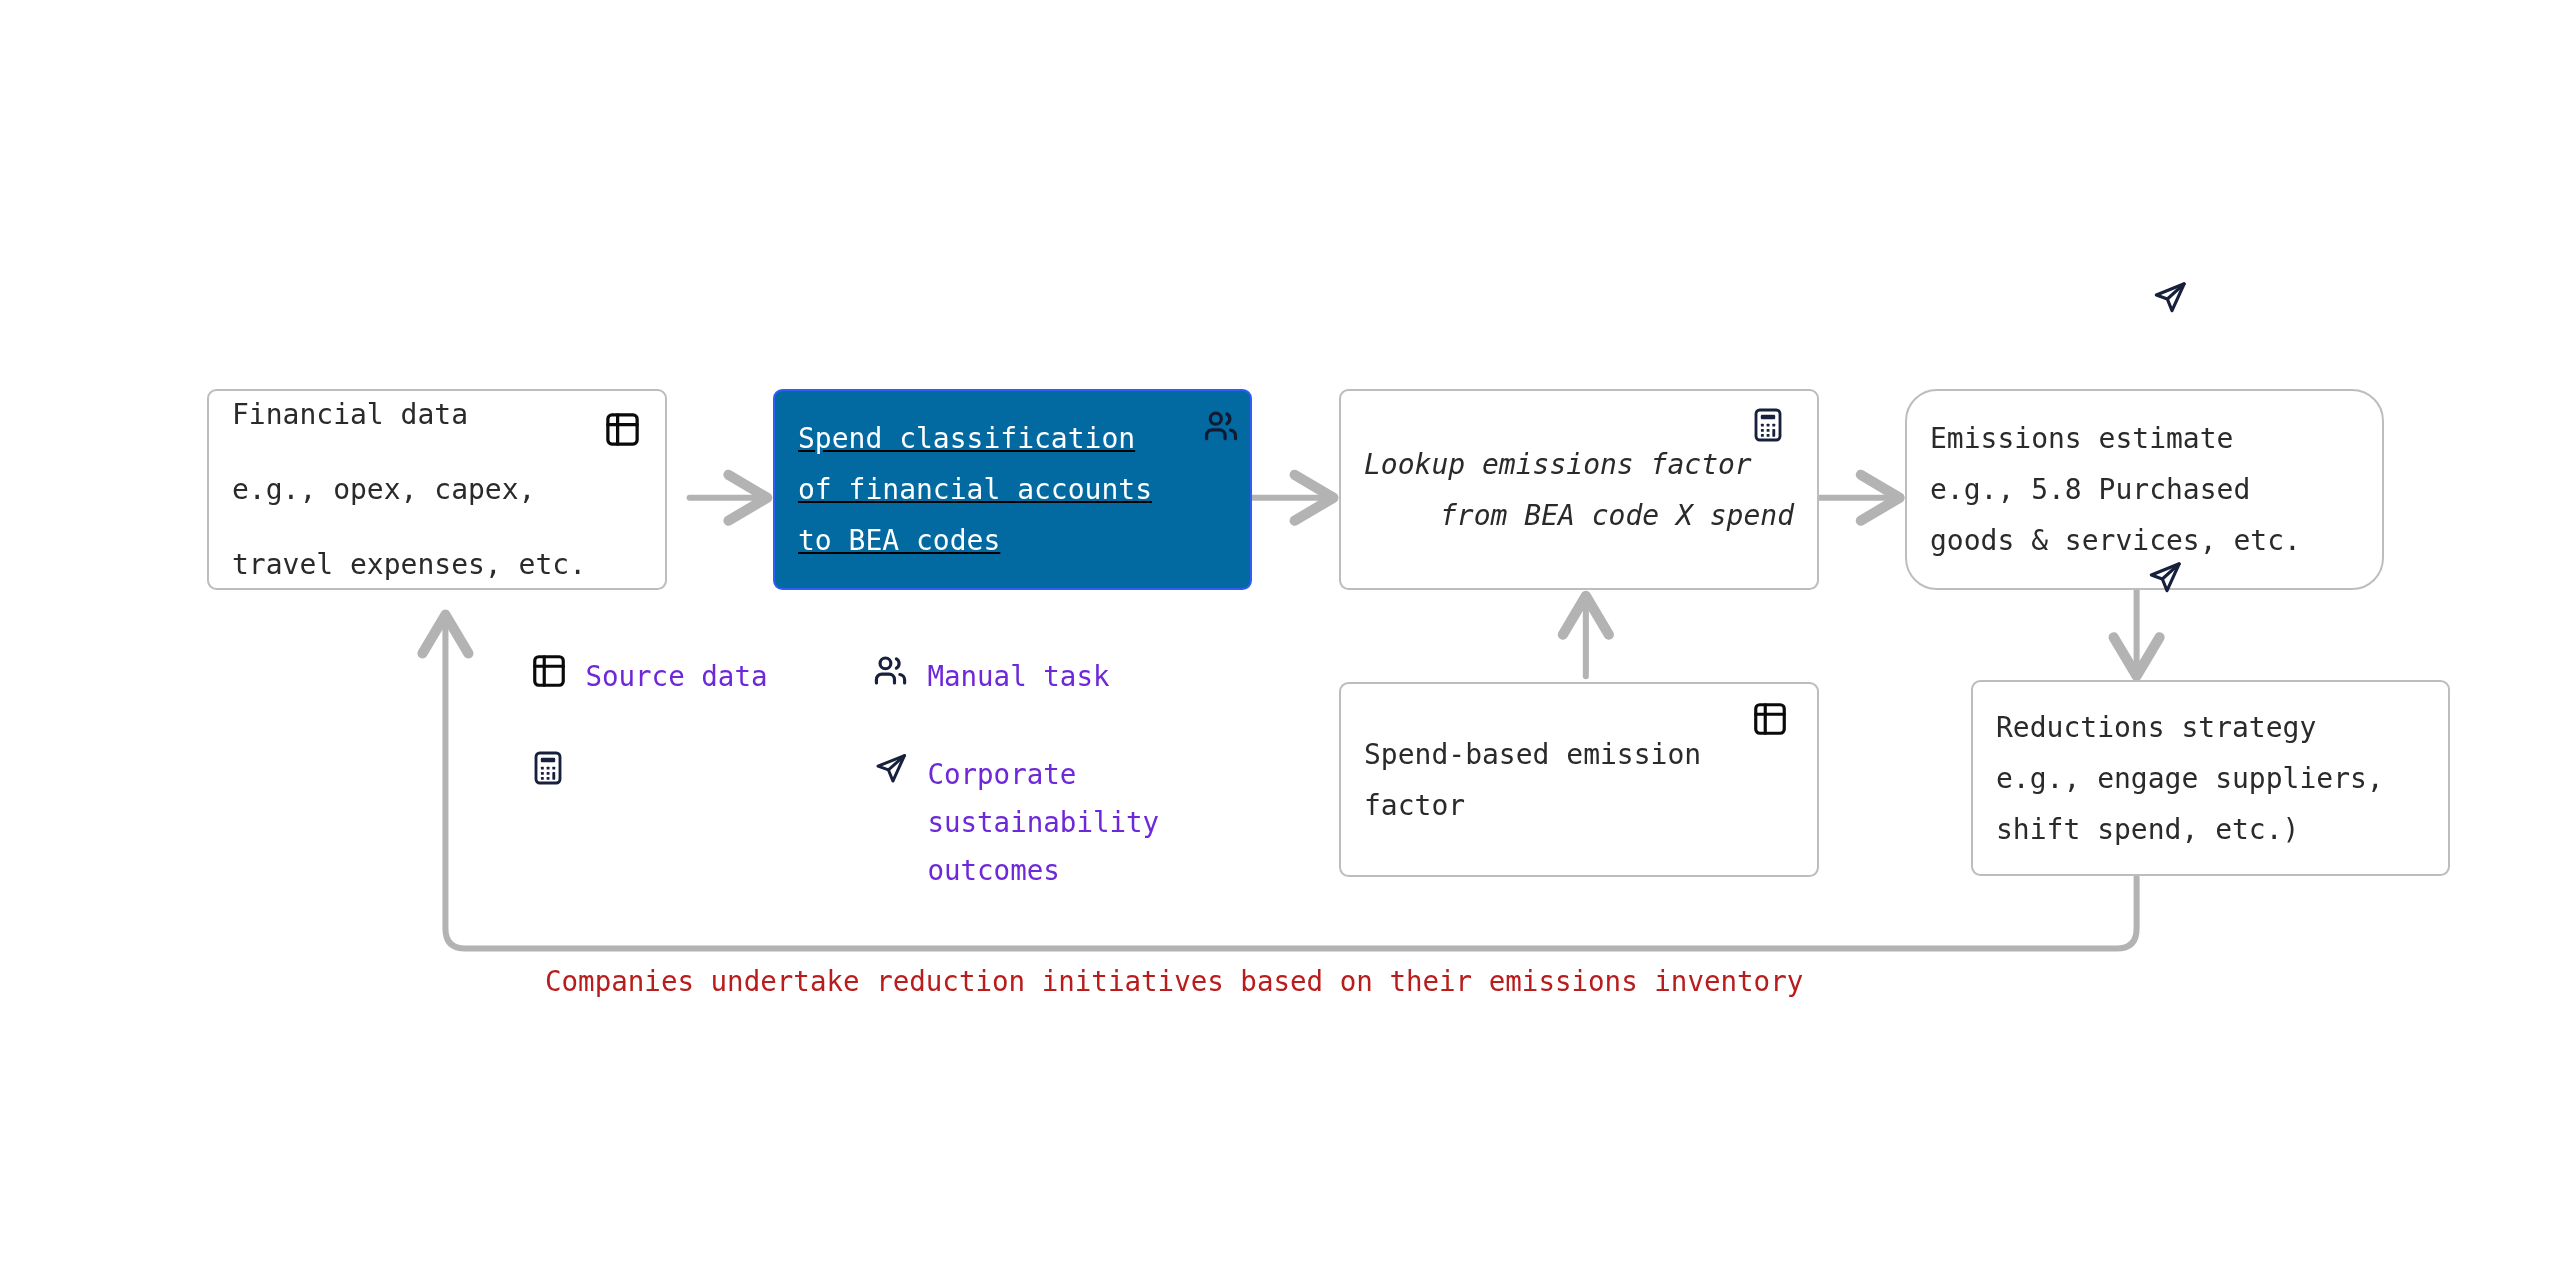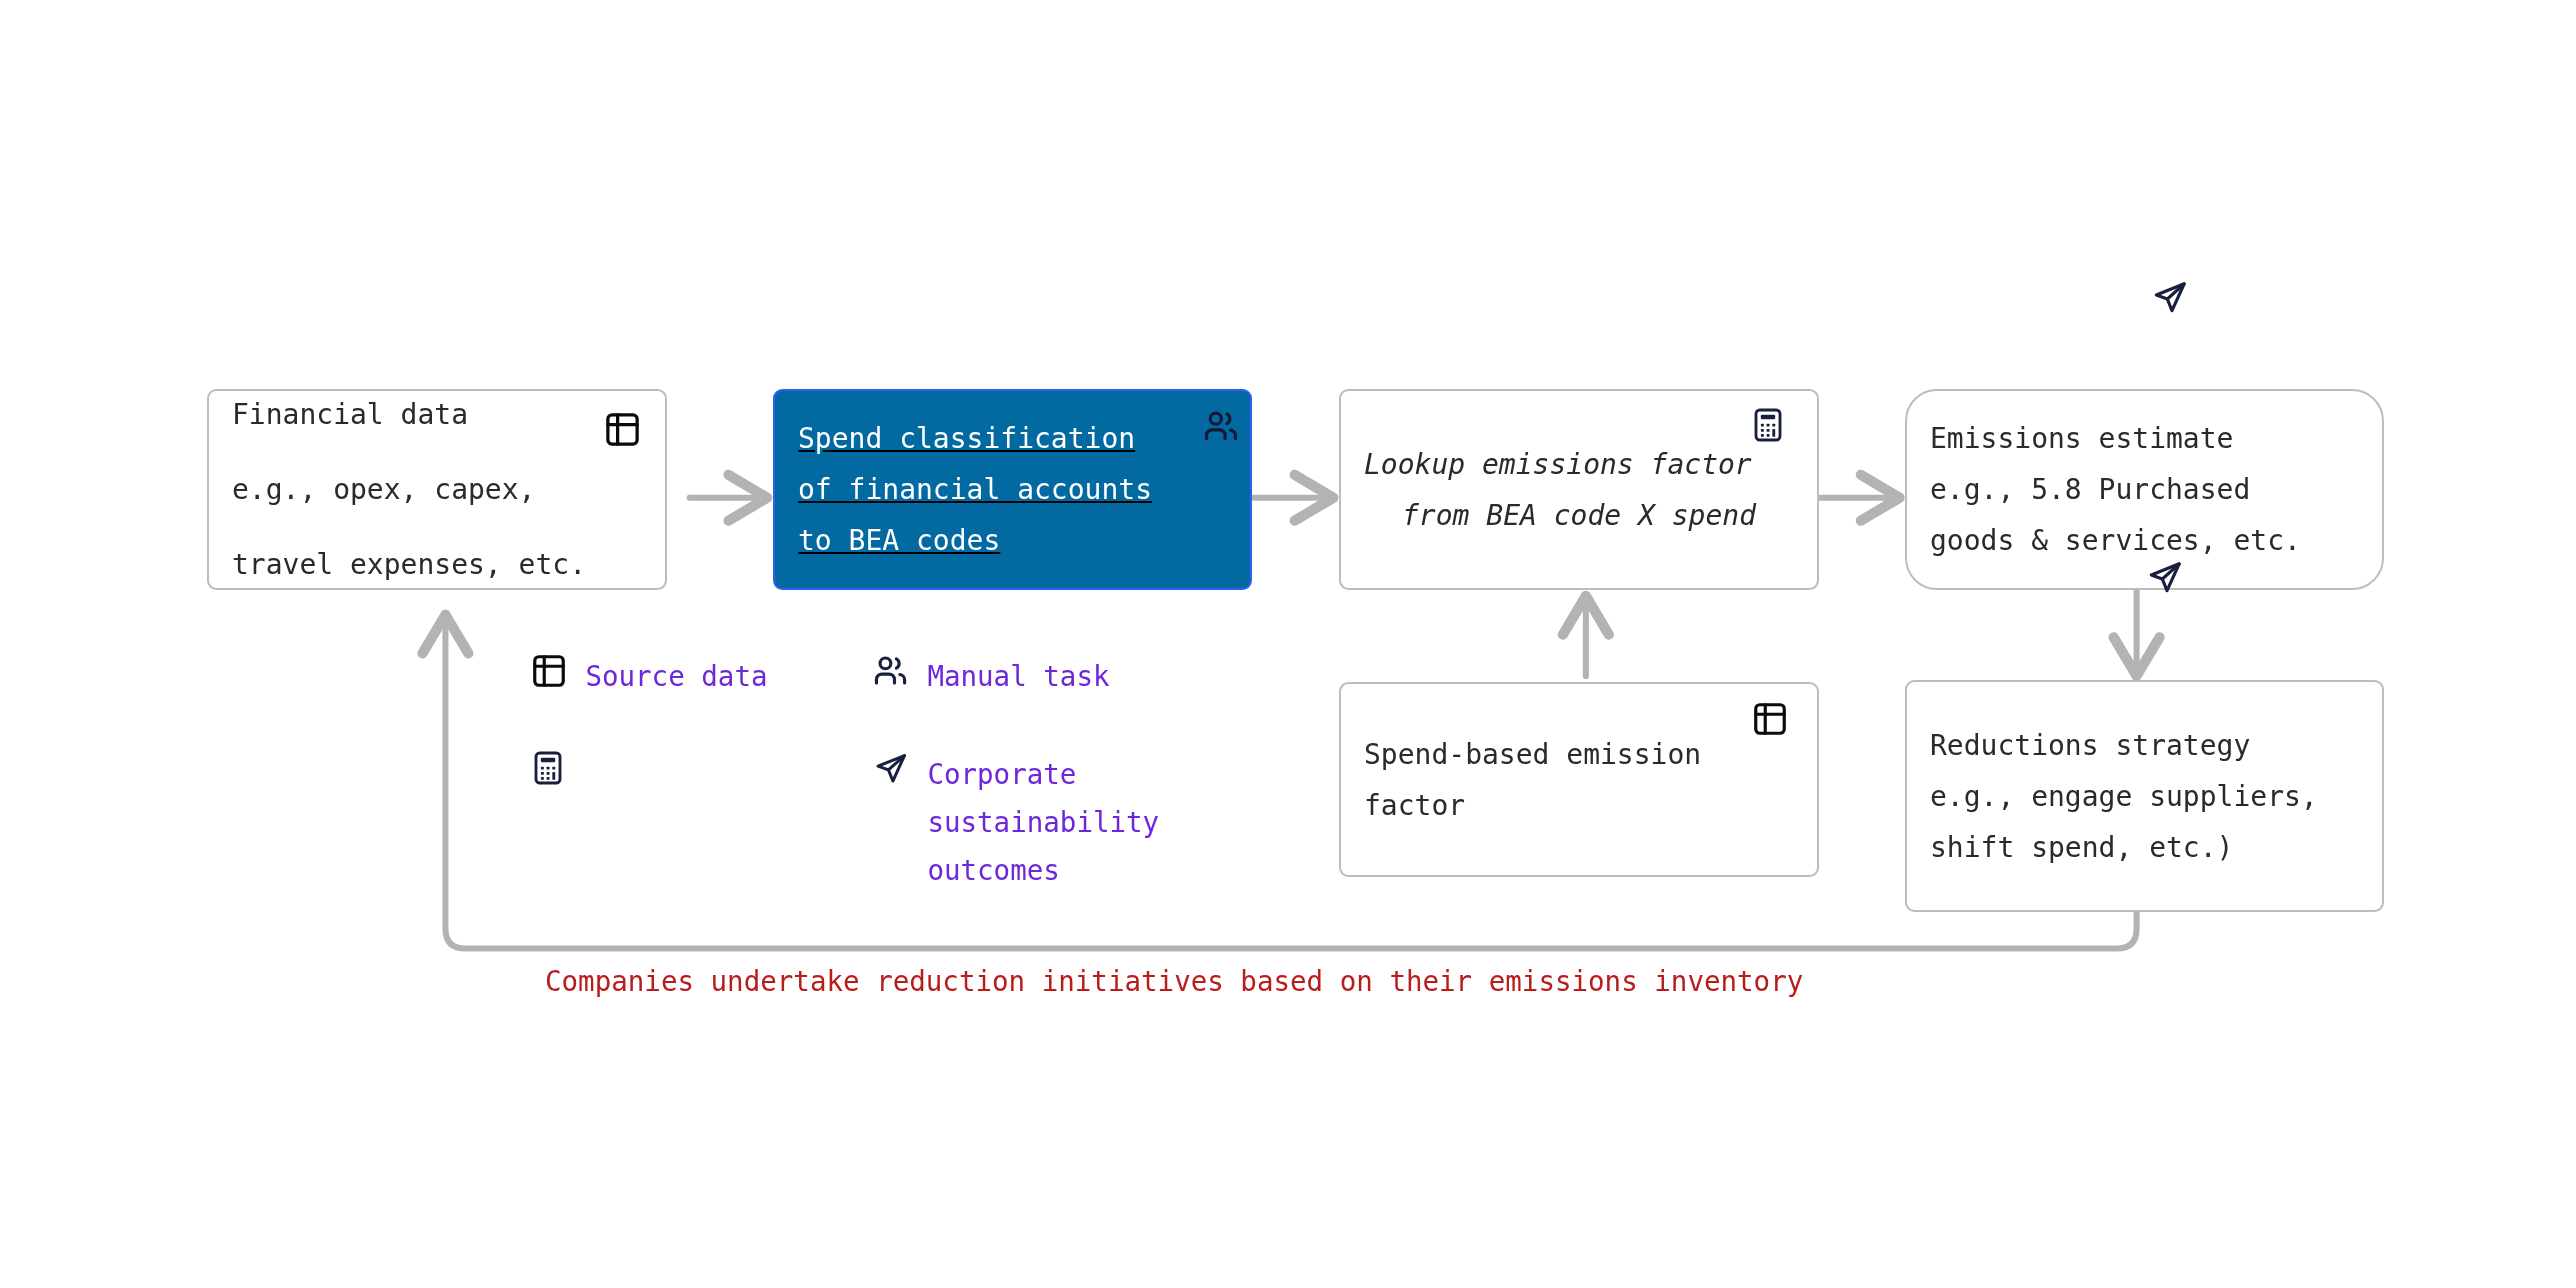--- a/index.html
+++ b/index.html
@@ -28,21 +28,21 @@
     text-decoration:underline;
   }
   .node .line {
     font-size:28px;
     line-height:51px;
     color:#2a2a2a;
     white-space:pre;
     letter-spacing:0px;
   }
   .node.accent .line { color:#ffffff; }
-  .node .line.center { text-align:center; }
+  .node .line.center { text-align:right; }
 
   .node-icon {
     position:absolute;
     width:39px; height:39px;
     pointer-events:none;
   }
 
   
   .conn { position:absolute; }
   svg { display:block; overflow:visible; }
@@ -170,21 +170,21 @@
         <rect x="3" y="3" width="18" height="18" rx="2.5"></rect>
         <line x1="9" y1="3" x2="9" y2="21"></line>
         <line x1="9" y1="9" x2="21" y2="9"></line>
         <line x1="3" y1="9" x2="9" y2="9"></line>
       </svg>
     </span>
     <div class="line">Spend-based emission</div>
     <div class="line">factor</div>
   </div>
 
-  <div class="node" style="left:1905px;top:680px;width:479px;height:232px;">
+  <div class="node" style="left:1971px;top:680px;width:479px;height:196px;">
     <div class="line">Reductions strategy</div>
     <div class="line">e.g., engage suppliers,</div>
     <div class="line">shift spend, etc.)</div>
   </div>
 
   <span class="float-icon" style="left:2150px;top:278px;">
     <svg viewBox="0 0 24 24" width="40" height="40" fill="none" stroke="#17203c" stroke-width="1.9" stroke-linecap="round" stroke-linejoin="round">
       <path d="M20.5 3.5 L3.8 10.2 L10.4 12.6 L13.2 19.6 Z"></path>
       <path d="M20.5 3.5 L10.4 12.6"></path>
     </svg>

